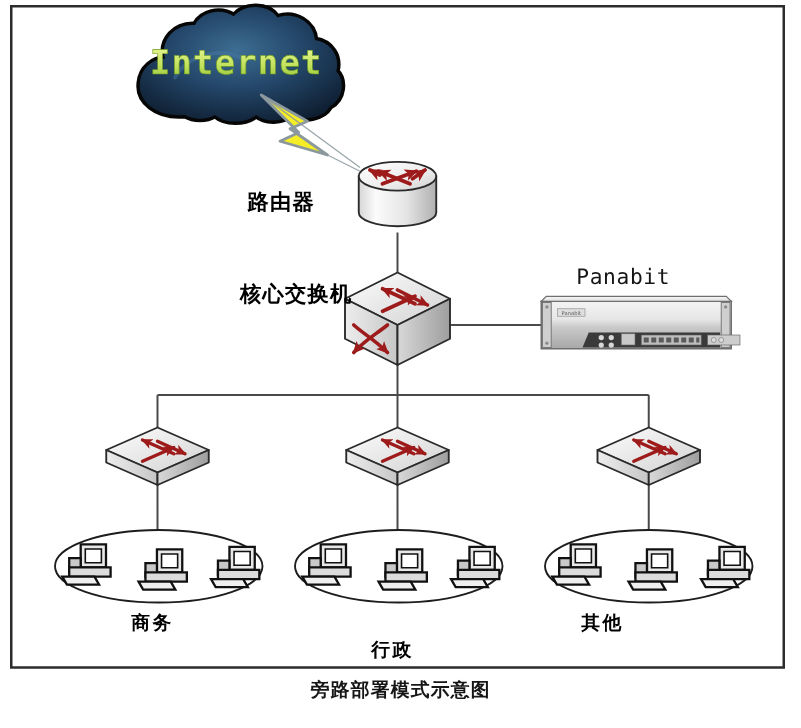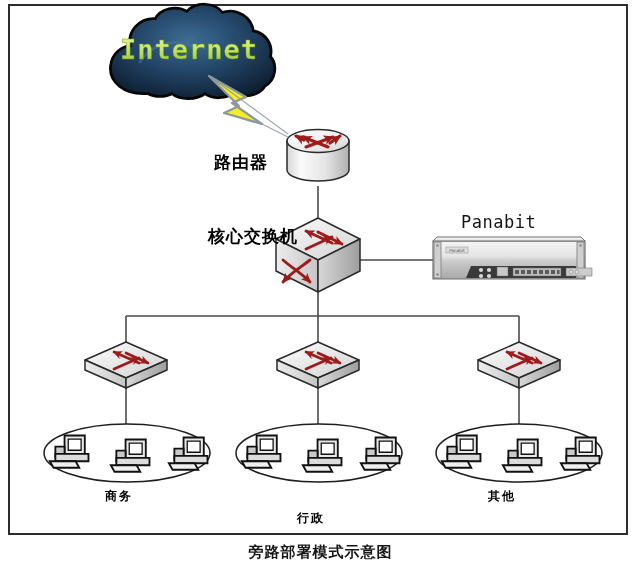--- a/index.html
+++ b/index.html
@@ -43,51 +43,50 @@
     position: absolute;
     font-family: "DejaVu Sans", "Liberation Sans", sans-serif;
     color: #000000;
     white-space: nowrap;
     line-height: 1.12;
   }
   .lbl-cn {
     font-size: 17px;
     font-weight: 600;
     letter-spacing: 1px;
-    margin-left: 16px;
   }
   .lbl-panabit {
     font-family: "DejaVu Sans Mono", "Liberation Mono", monospace;
     font-size: 17px;
     color: #151515;
     letter-spacing: 0.5px;
   }
   .lbl-group {
-    font-size: 12px;
+    font-size: 15px;
     font-weight: 600;
     letter-spacing: 2px;
   }
   #caption {
     position: absolute;
     left: 0;
     top: 543px;
     width: 641px;
     text-align: center;
     font-family: "DejaVu Sans", "Liberation Sans", sans-serif;
     font-size: 15px;
     font-weight: 600;
     color: #161616;
     letter-spacing: 1px;
   }
   #router-label  { left: 198px; top: 153px; }
   #coresw-label  { left: 192px; top: 227px; text-align: right; width: 74px; }
   #panabit-label { left: 461px; top: 213px; }
   #grp0-label    { left: 105px; top: 490px; }
   #grp1-label    { left: 297px; top: 512px; }
-  #grp2-label    { left: 488px; top: 490px; }
+  #grp2-label    { left: 465px; top: 490px; }
 </style>
 </head>
 <body>
 
 <div id="stage">
 
   <div id="diagram-frame"></div>
 
   <svg class="layer" viewBox="0 0 641 582">
     <defs>

